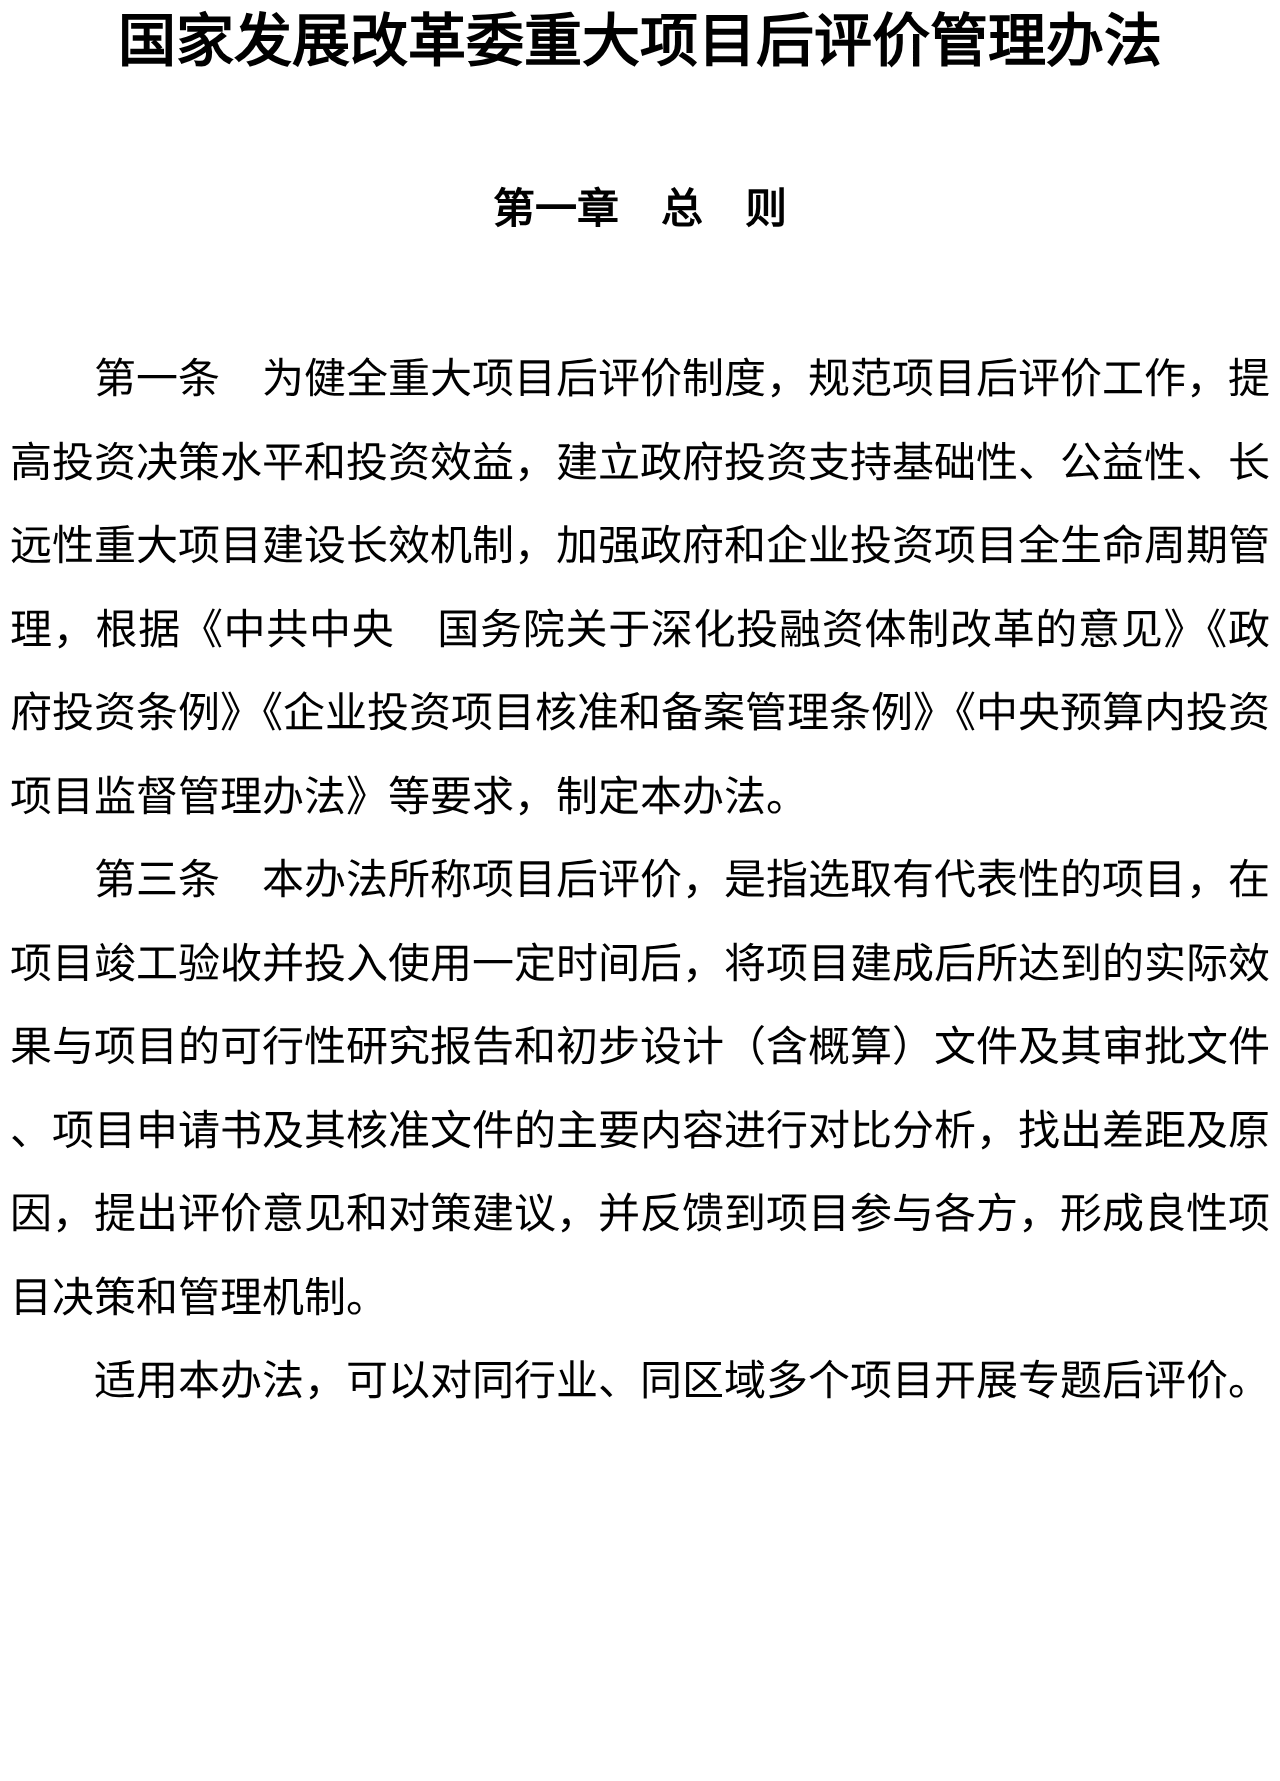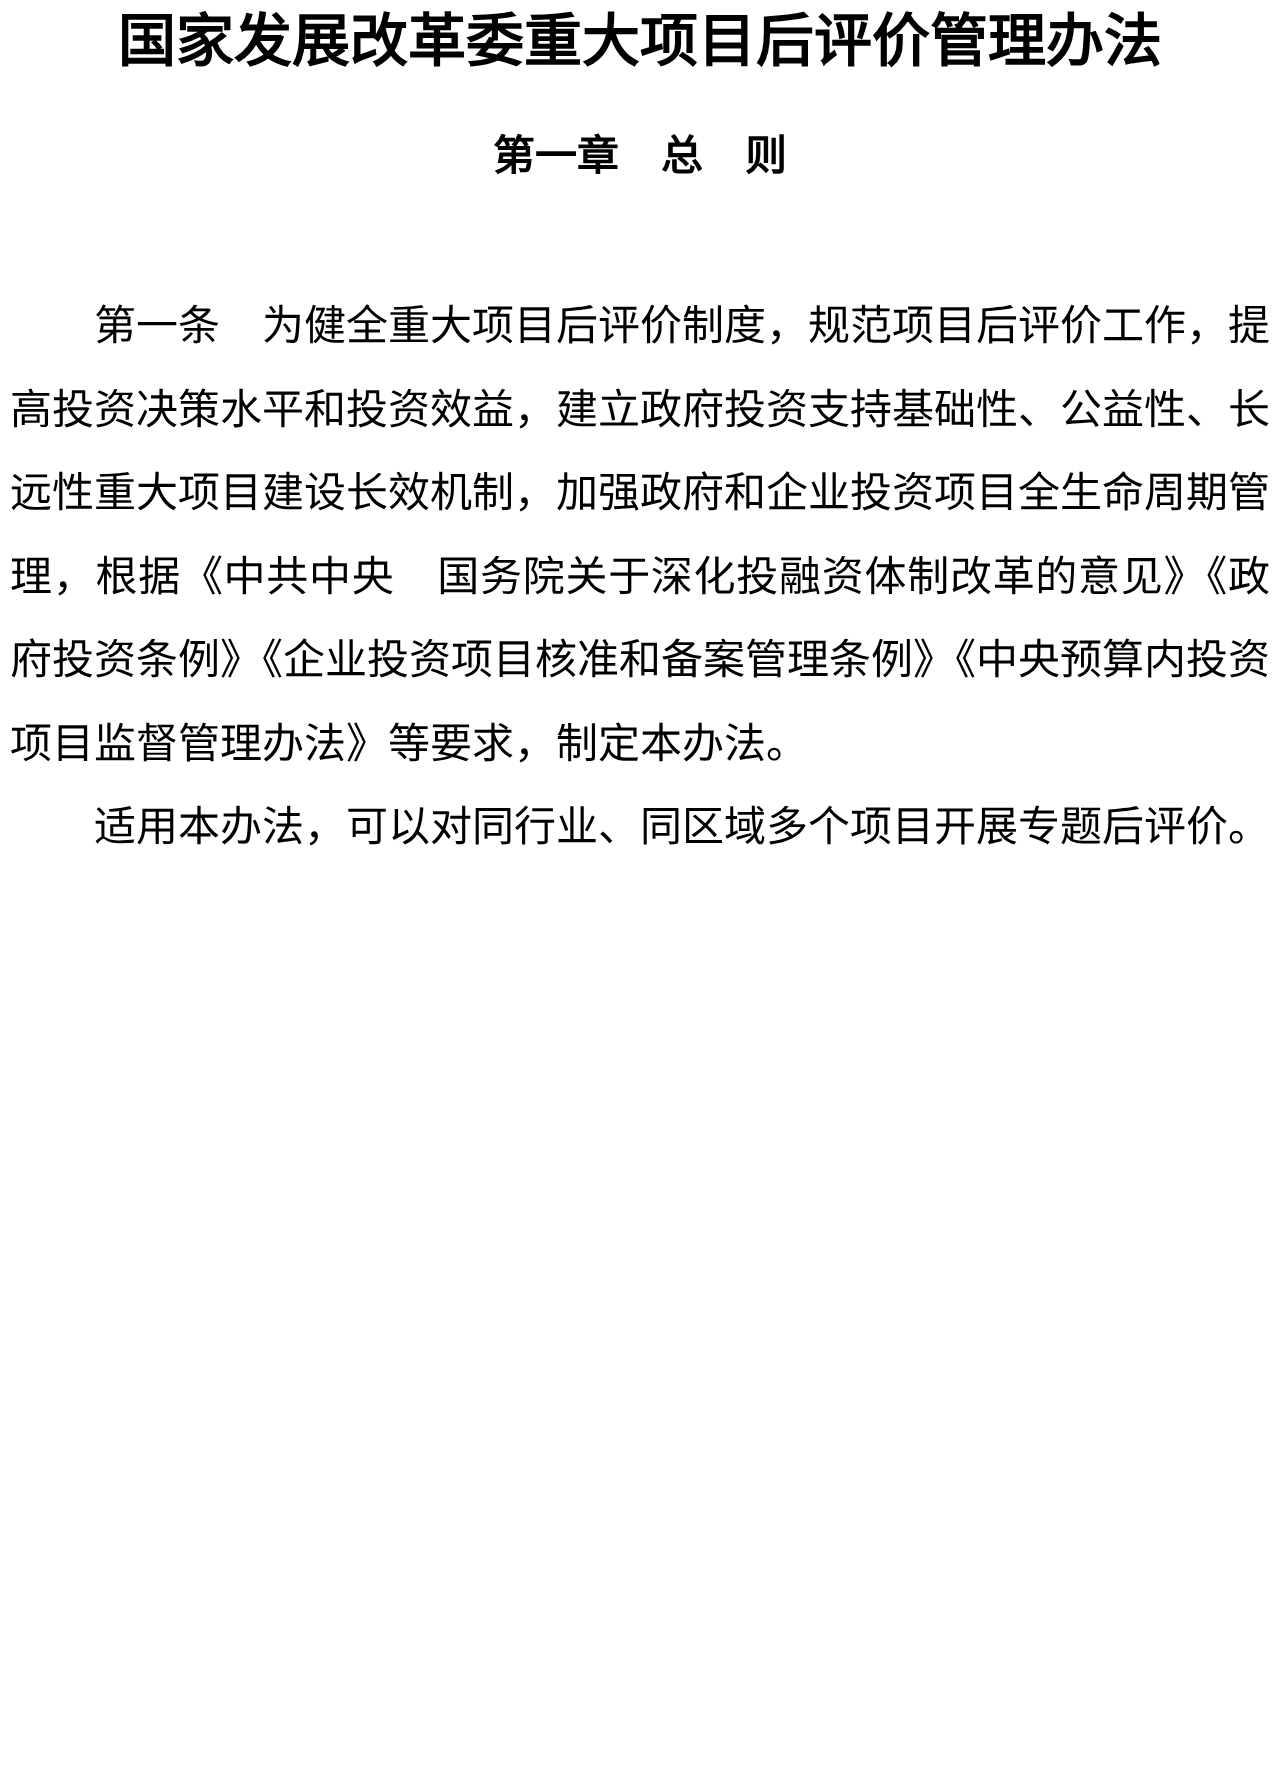--- a/index.html
+++ b/index.html
@@ -20,21 +20,21 @@
     margin: 6px 0 0 0;
     text-align: center;
     font-family: "Liberation Serif", "DejaVu Serif", serif;
     font-weight: bold;
     font-size: 58px;
     line-height: 72px;
     letter-spacing: 0;
     white-space: nowrap;
   }
   .chapter-heading {
-    margin: 47px 0 0 0;
+    margin: 100px 0 0 0;
     text-align: center;
     font-family: "Liberation Sans", "DejaVu Sans", sans-serif;
     font-weight: bold;
     font-size: 42px;
     line-height: 62px;
   }
   .doc-body {
     margin: 98px 0 0 0;
     padding: 0 10px;
   }
@@ -51,15 +51,16 @@
   }
 </style>
 </head>
 <body>
 
 <div class="page">
   <h1 class="doc-title">国家发展改革委重大项目后评价管理办法</h1>
   <h2 class="chapter-heading">第一章　总　则</h2>
   <div class="doc-body">
       <p class="para">第一条　为健全重大项目后评价制度，规范项目后评价工作，提高投资决策水平和投资效益，建立政府投资支持基础性、公益性、长远性重大项目建设长效机制，加强政府和企业投资项目全生命周期管理，根据《中共中央　国务院关于深化投融资体制改革的意见》《政府投资条例》《企业投资项目核准和备案管理条例》《中央预算内投资项目监督管理办法》等要求，制定本办法。</p>
+      <p class="para">第三条　本办法所称项目后评价，是指选取有代表性的项目，在项目竣工验收并投入使用一定时间后，将项目建成后所达到的实际效果与项目的可行性研究报告和初步设计（含概算）文件及其审批文件、项目申请书及其核准文件的主要内容进行对比分析，找出差距及原因，提出评价意见和对策建议，并反馈到项目参与各方，形成良性项目决策和管理机制。</p>
       <p class="para">适用本办法，可以对同行业、同区域多个项目开展专题后评价。</p>
     </div>
 </div>
 
 </body></html>

